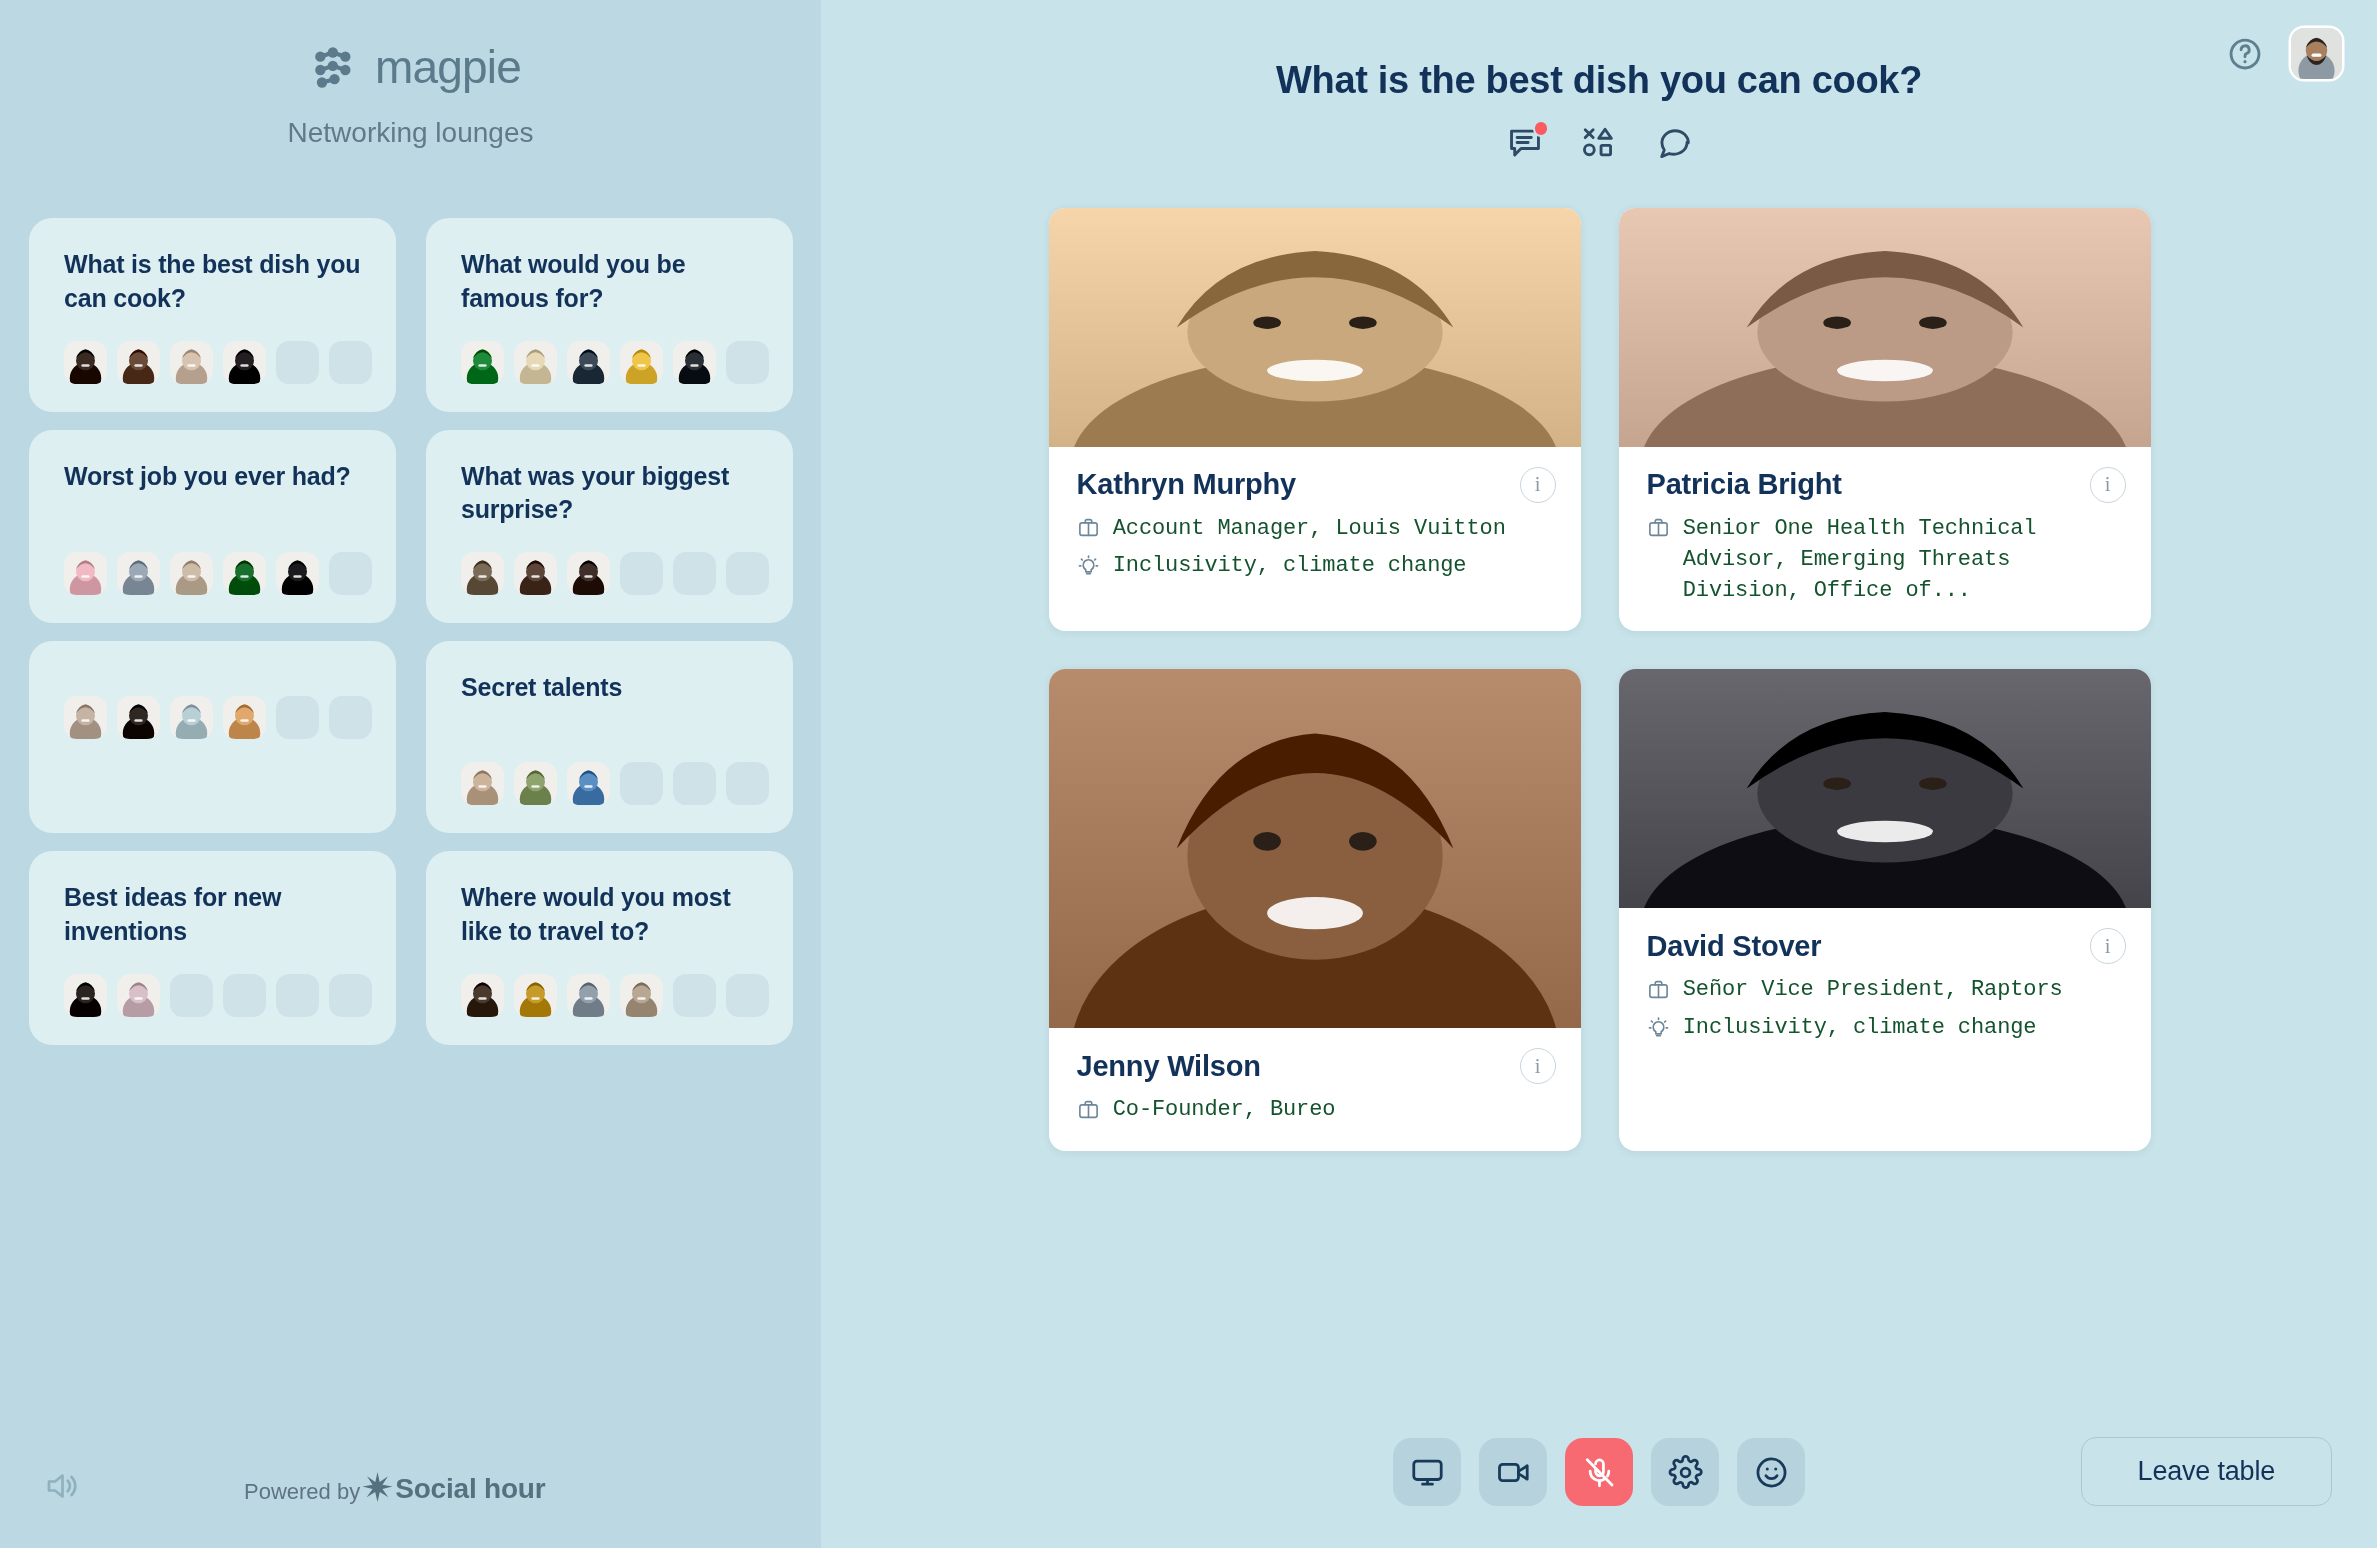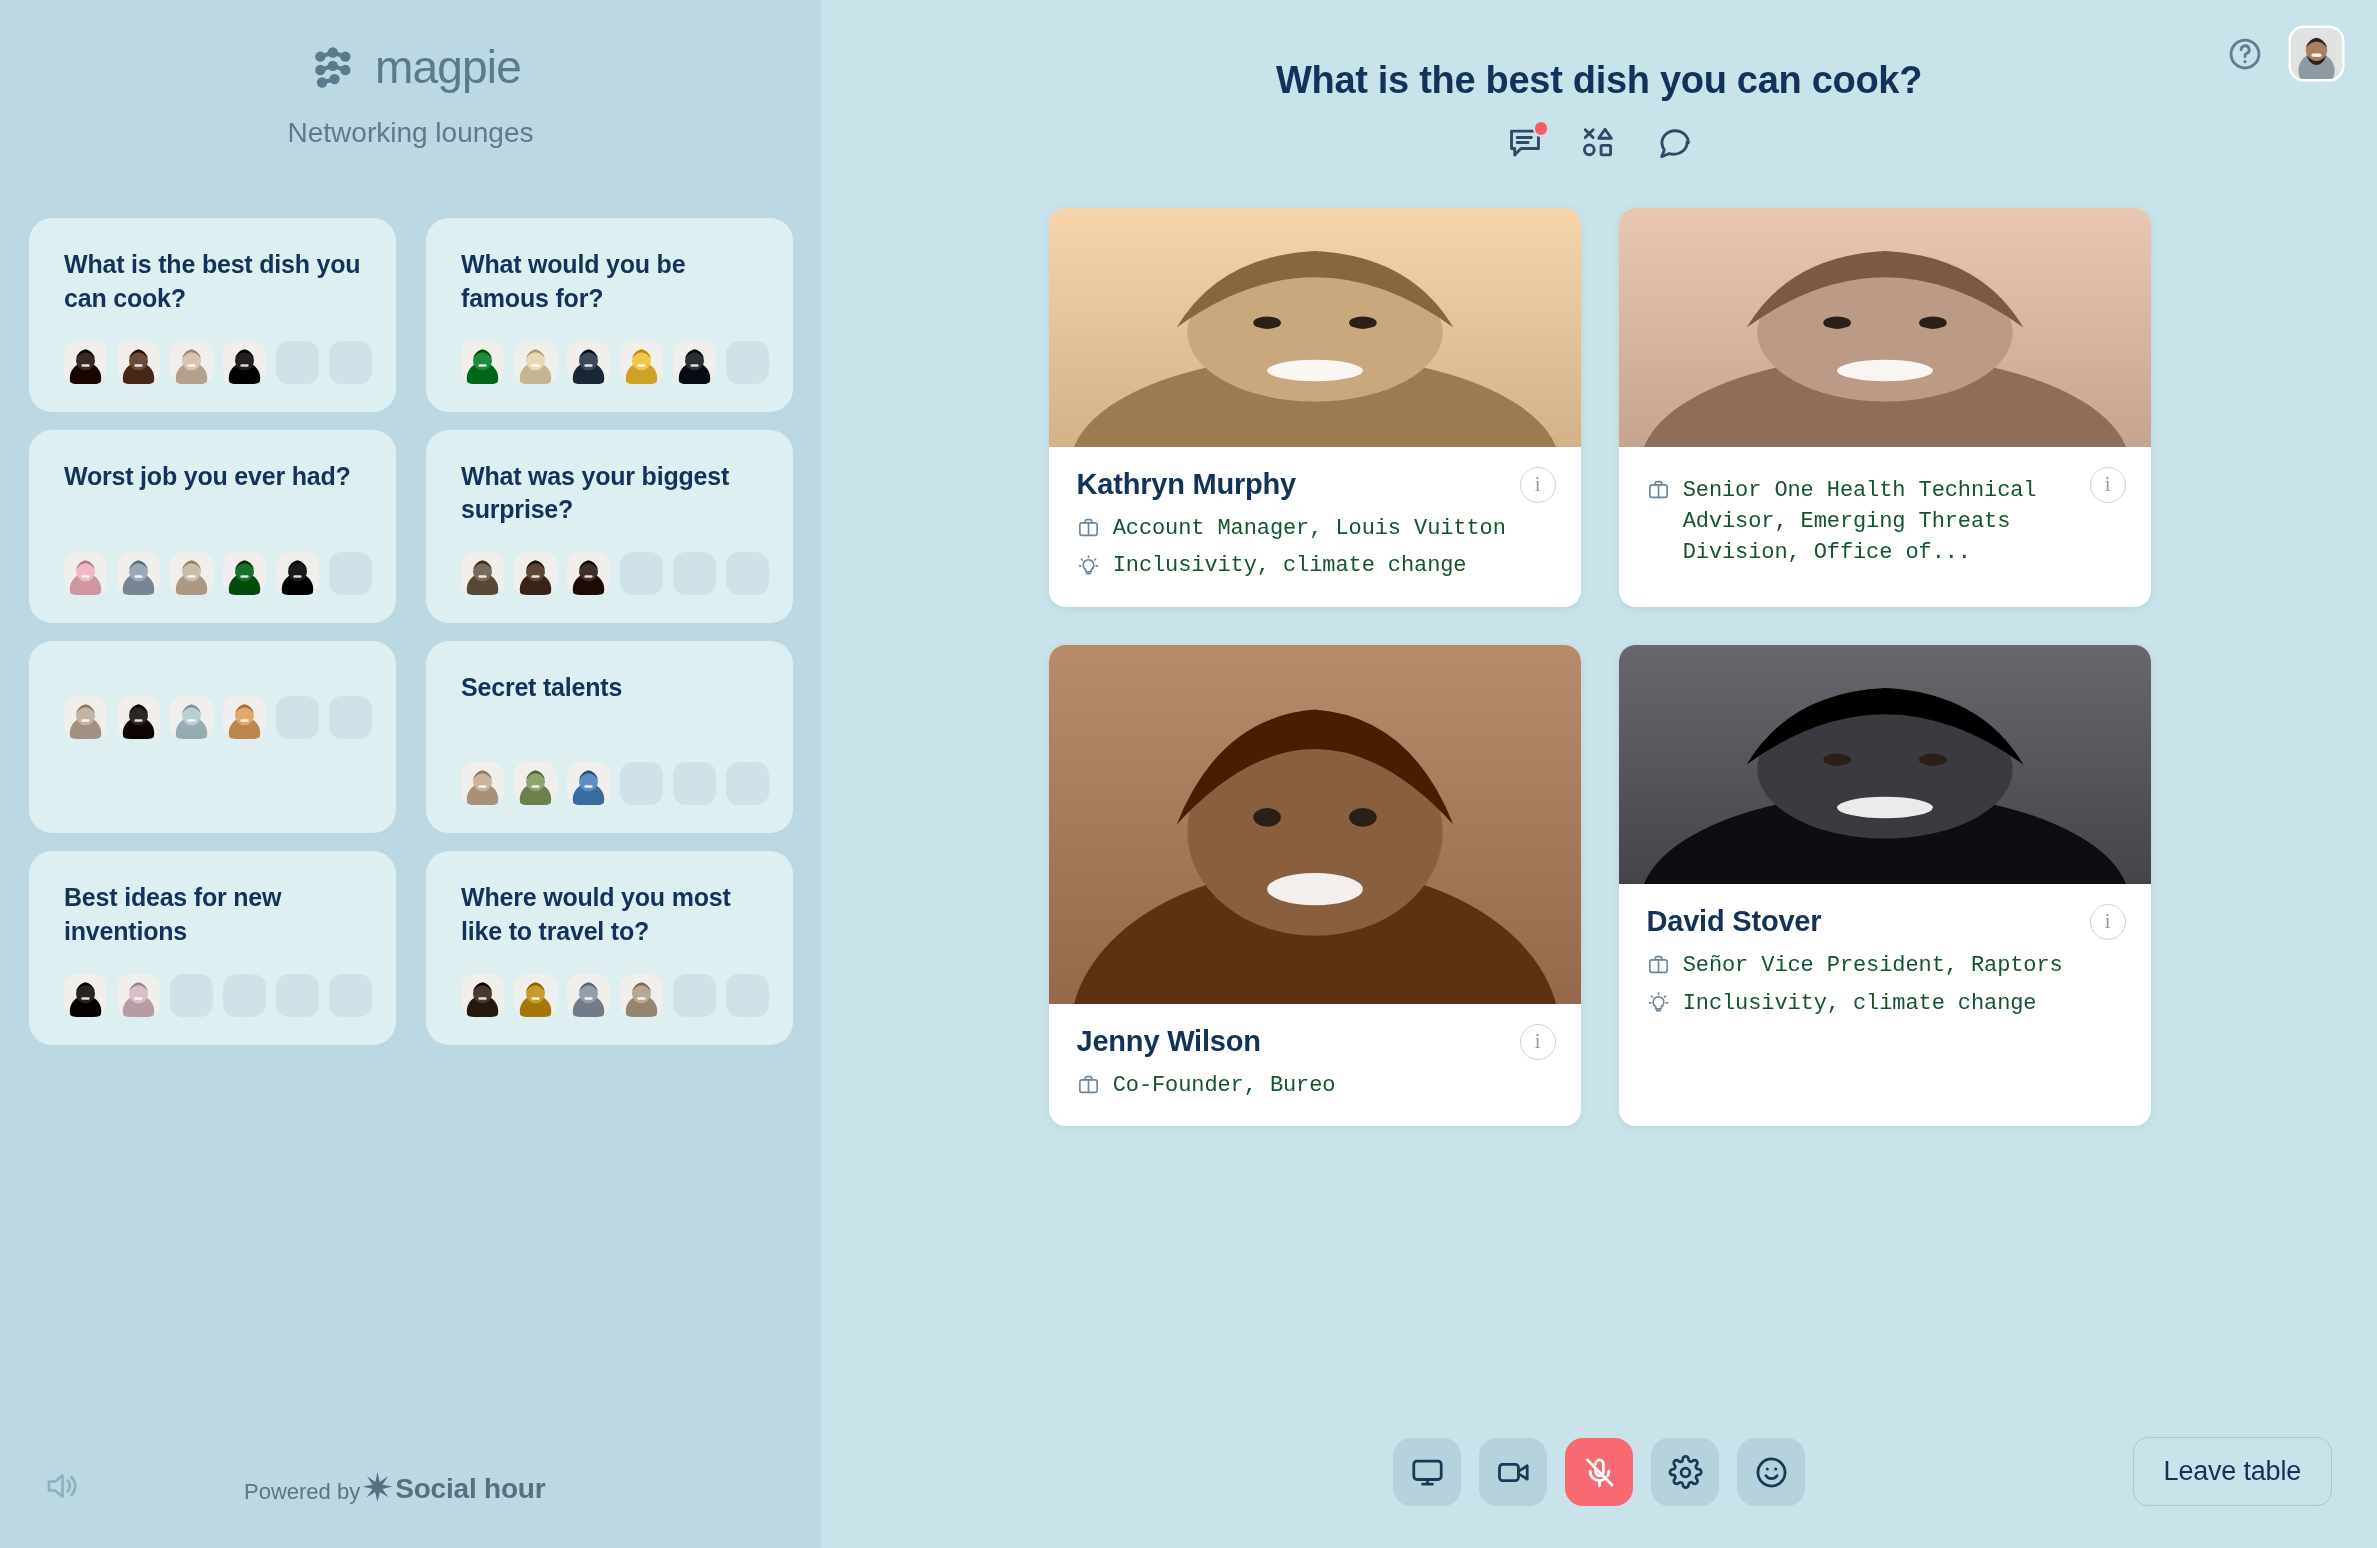--- a/index.html
+++ b/index.html
@@ -158,21 +158,21 @@
   }
   .ctl {
     width: 68px; height: 68px; border-radius: 18px;
     background: #b6d3dd;
     display: flex; align-items: center; justify-content: center;
     cursor: pointer;
   }
   .ctl.danger { background: #f76a72; }
   .leave-btn {
     position: absolute; bottom: 43px; right: 45px;
-    padding: 18px 30px; border-radius: 15px;
+    padding: 18px 56px; border-radius: 15px;
     border: 1.7px solid #a9c9d4; background: transparent;
     font-size: 27px; color: #12325a;
     font-family: "Liberation Sans", sans-serif;
     cursor: pointer; letter-spacing: -0.2px;
   }
 </style>
 </head>
 <body>
 
 <aside class="sidebar">
@@ -585,20 +585,21 @@
             </defs>
             <rect width="100" height="100" fill="url(#gbb9a86)"></rect>
             <circle cx="50" cy="108" r="46" fill="#8e6d59"></circle>
             <ellipse cx="50" cy="52" rx="24" ry="29" fill="#bb9a86"></ellipse>
             <path d="M24 50 Q50 8 76 50 Q68 20 50 18 Q32 20 24 50Z" fill="#7a5945"></path>
             <ellipse cx="50" cy="68" rx="9" ry="4.5" fill="#ffffff" opacity="0.9"></ellipse>
             <circle cx="41" cy="48" r="2.6" fill="#2a2018"></circle>
             <circle cx="59" cy="48" r="2.6" fill="#2a2018"></circle>
           </svg></div>
         <div class="person-body">
+          <div class="person-name">Patricia Bright</div>
           <div class="info-btn">i</div>
           <div class="person-row">
             <span class="ic"><svg width="23" height="23" viewBox="0 0 24 24" fill="none" stroke="#6d8699" stroke-width="1.7" stroke-linecap="round" stroke-linejoin="round">
                 <rect x="3" y="7.2" width="18" height="13" rx="2.2"></rect>
                 <path d="M8.6 7.2V5.4a1.6 1.6 0 0 1 1.6-1.6h3.6a1.6 1.6 0 0 1 1.6 1.6v1.8"></path>
                 <path d="M12 7.2v13"></path>
               </svg></span>
             <span class="tx">Senior One Health Technical Advisor, Emerging Threats Division, Office of...</span>
           </div>
         </div>

